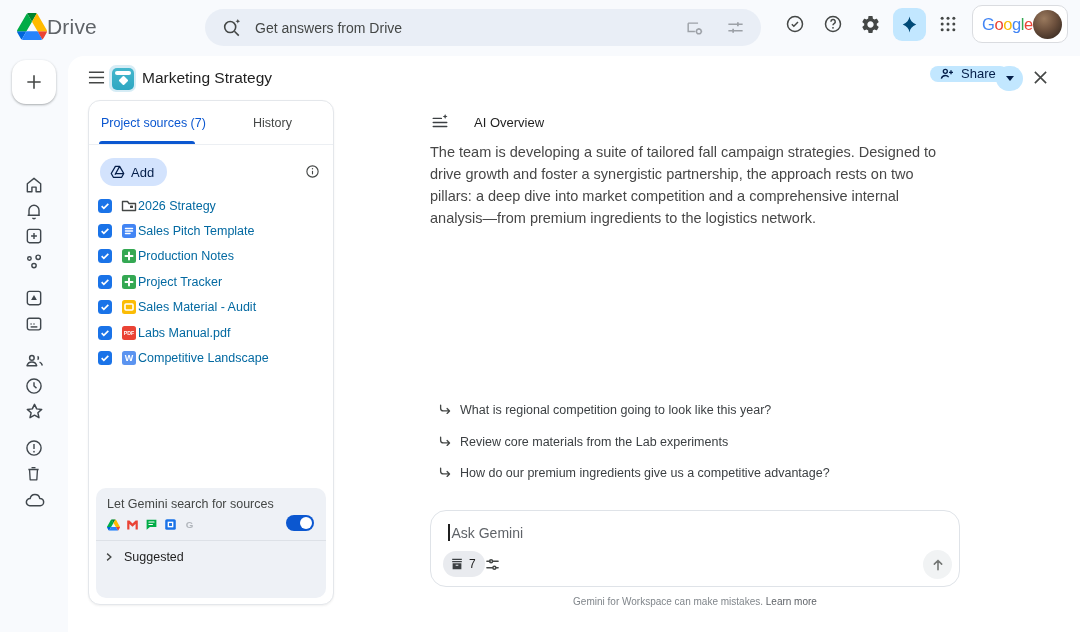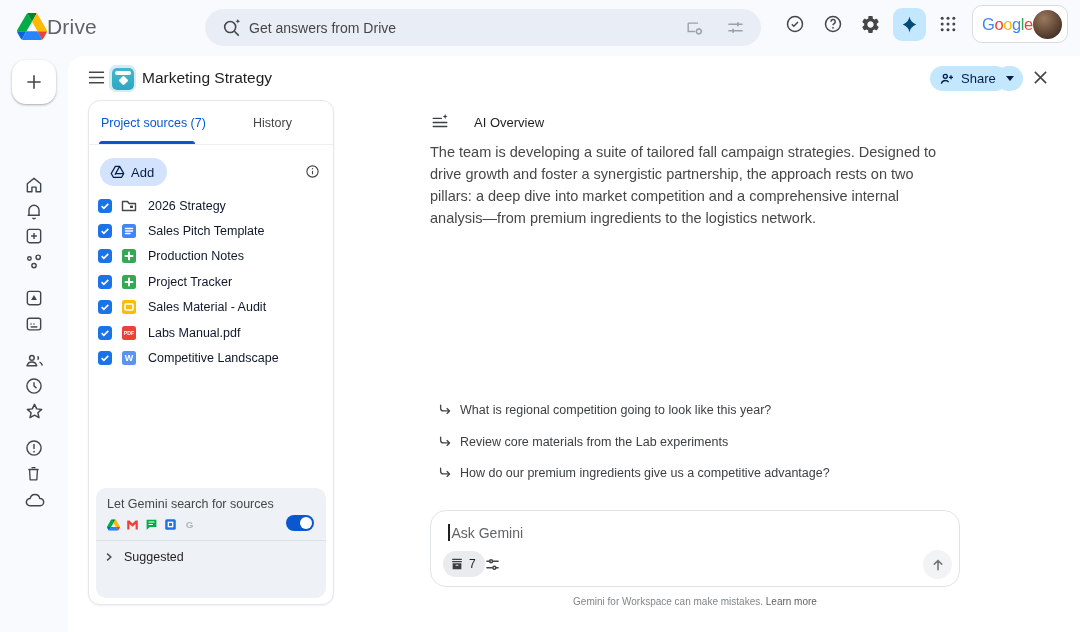--- a/index.html
+++ b/index.html
@@ -3,61 +3,61 @@
 <meta charset="utf-8">
 <style>
   *{margin:0;padding:0;box-sizing:border-box}
   html,body{width:1080px;height:632px}
   body{font-family:"Liberation Sans",sans-serif;background:#f8fafd;position:relative;overflow:hidden;color:#1f1f1f}
   svg{display:block}
   
   .topbar{position:absolute;top:0;left:0;width:1080px;height:56px}
   .brand{position:absolute;left:17px;top:13px;display:flex;align-items:center;cursor:pointer}
   .brand-name{font-size:21px;color:#5f6368;letter-spacing:.2px}
-  .searchbar{position:absolute;left:205px;top:9px;width:556px;height:37px;background:#e9eef6;border-radius:19px;display:flex;align-items:center;padding:0 16px;gap:7px}
+  .searchbar{position:absolute;left:205px;top:9px;width:556px;height:37px;background:#e9eef6;border-radius:19px;display:flex;align-items:center;padding:0 16px;gap:13px}
   .search-ph{font-size:14px;color:#444746;flex:1}
   .search-side{display:flex;align-items:center;gap:22px;opacity:.55}
   .tb-btn{position:absolute;top:14px;cursor:pointer}
   .gem-btn{position:absolute;left:893px;top:8px;width:33px;height:33px;background:#c2e7ff;border-radius:9px;display:flex;align-items:center;justify-content:center;cursor:pointer}
   .account{position:absolute;left:972px;top:5px;width:96px;height:38px;background:#fff;border:1px solid #dadce0;border-radius:10px;display:flex;align-items:center;justify-content:space-between;padding:0 5px 0 9px;cursor:pointer}
   .glogo{font-size:16.5px;font-weight:500;letter-spacing:-.4px;display:flex}
   .g1,.g4{color:#4285f4}.g2,.g6{color:#ea4335}.g3{color:#fbbc05}.g5{color:#34a853}
   .avatar{width:29px;height:29px;border-radius:50%;background:radial-gradient(circle at 38% 30%,#9a7a5e 0%,#6b4f3c 45%,#2e231c 95%)}
   
   .rail{position:absolute;left:0;top:56px;width:68px;bottom:0}
   .new-btn{position:absolute;left:12px;top:4px;width:44px;height:44px;background:#fff;border-radius:14px;box-shadow:0 1px 2px rgba(60,64,67,.3),0 1px 3px rgba(60,64,67,.15);display:flex;align-items:center;justify-content:center;cursor:pointer}
   .rail-ic{position:absolute;left:24px;cursor:pointer}
   
   .card{position:absolute;left:68px;top:56px;width:1012px;height:576px;background:#fff;border-radius:16px 0 0 0}
   .hamburger{position:absolute;left:20px;top:14px;cursor:pointer}
   .proj-halo{position:absolute;left:41px;top:9px;width:27px;height:27px;background:#d6ecf5;border-radius:7px}
   .proj-icon{position:absolute;left:44px;top:12px;width:22px;height:22px;background:linear-gradient(#45b7cd,#2ea7c2);border-radius:5px}
   .proj-icon .bar{position:absolute;left:3px;right:3px;top:3px;height:3.5px;background:#fff;border-radius:2px}
   .proj-icon .diamond{position:absolute;left:7.5px;top:9px;width:7px;height:7px;background:#fff;transform:rotate(45deg);border-radius:1px}
   .title{position:absolute;left:74px;top:13px;font-size:15.5px;font-weight:500;color:#1f1f1f}
-  .share-pill{position:absolute;left:862px;top:10px;height:25px;padding:0 12px 0 9px;background:#c2e7ff;border-radius:13px;display:flex;align-items:center;gap:6px;cursor:pointer}
+  .share-pill{position:absolute;left:862px;top:10px;height:16px;padding:0 12px 0 9px;background:#c2e7ff;border-radius:13px;display:flex;align-items:flex-start;gap:6px;cursor:pointer}
   .share-pill span{font-size:13px;font-weight:500;color:#041e49}
   .caret-pill{position:absolute;left:928px;top:10px;width:27px;height:25px;background:#c2e7ff;border-radius:13px;display:flex;align-items:center;justify-content:center;cursor:pointer}
   .caret{width:0;height:0;border-left:4.5px solid transparent;border-right:4.5px solid transparent;border-top:5.5px solid #041e49}
   .close-x{position:absolute;left:965px;top:14px;cursor:pointer}
   
   .panel{position:absolute;left:20px;top:44px;width:246px;height:505px;background:#fff;border:1px solid #e4e7eb;border-radius:12px;box-shadow:0 1px 2px rgba(60,64,67,.08)}
   .tabs{position:absolute;left:0;top:0;right:0;height:44px;border-bottom:1px solid #eceff3;display:flex}
   .tab{position:relative;height:100%;cursor:pointer;font-size:12.5px;display:flex;align-items:center}
   .tab-a{width:123px;padding-left:12px;color:#0b57d0;font-weight:500}
   .tab-b{width:121px;justify-content:center;color:#444746}
   .tab-underline{position:absolute;left:10px;bottom:0;width:96px;height:3px;background:#0b57d0;border-radius:3px 3px 0 0}
   .add-pill{position:absolute;left:11px;top:57px;height:28px;padding:0 13px 0 10px;background:#d3e3fd;border-radius:14px;display:flex;align-items:center;gap:6px;cursor:pointer}
   .add-pill span{font-size:13px;font-weight:500;color:#041e49}
   .info-ic{position:absolute;right:13px;top:63px;cursor:pointer}
   .filelist{position:absolute;left:0;top:92px;right:0}
   .frow{height:25.4px;display:flex;align-items:center;padding-left:9px;cursor:pointer}
   .cbx{width:14px;height:14px;border-radius:3.5px;background:#1a73e8;display:flex;align-items:center;justify-content:center;flex:none}
   .ficon{margin-left:9px;width:16px;height:16px;flex:none}
-  .fname{margin-left:11px;font-size:12.5px;color:#0f172a;white-space:nowrap}
+  .fname{margin-left:1px;font-size:12.5px;color:#0369a1;white-space:nowrap}
   .gem-block{position:absolute;left:7px;right:7px;bottom:6px;height:110px;background:#eef1f6;border-radius:10px}
   .gem-label{position:absolute;left:11px;top:9px;font-size:12.5px;color:#444746}
   .src-icons{position:absolute;left:11px;top:30px;display:flex;align-items:center;gap:6px}
   .toggle{position:absolute;right:12px;top:27px;width:28px;height:16px;background:#0b57d0;border-radius:9px;cursor:pointer}
   .toggle .knob{position:absolute;right:2px;top:2px;width:12px;height:12px;background:#fff;border-radius:50%}
   .gem-divider{position:absolute;left:0;right:0;top:52px;height:1px;background:#dde1e7}
   .sugg{position:absolute;left:7px;right:0;top:53px;height:32px;display:flex;align-items:center;gap:9px;cursor:pointer}
   .sugg span{font-size:12.5px;color:#1f1f1f}
   
   .ovr-head{position:absolute;left:363px;top:57px;display:flex;align-items:center;gap:25px}

